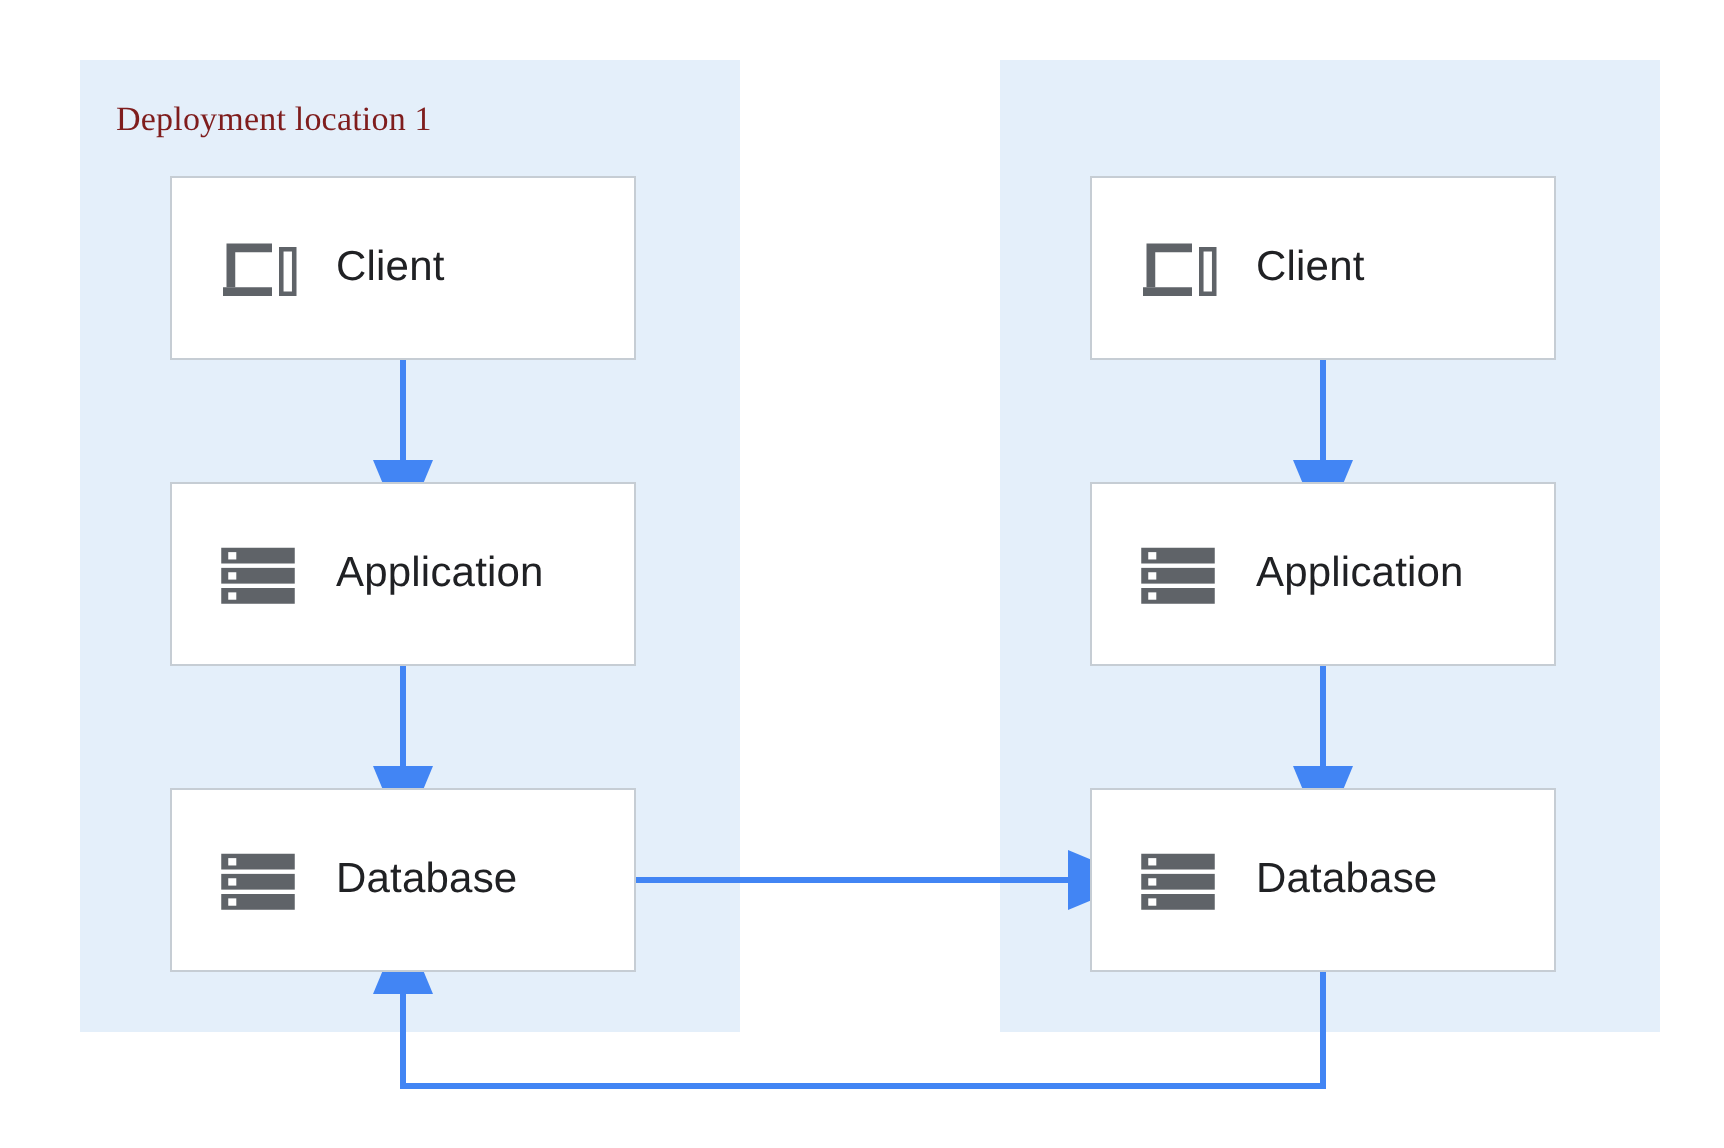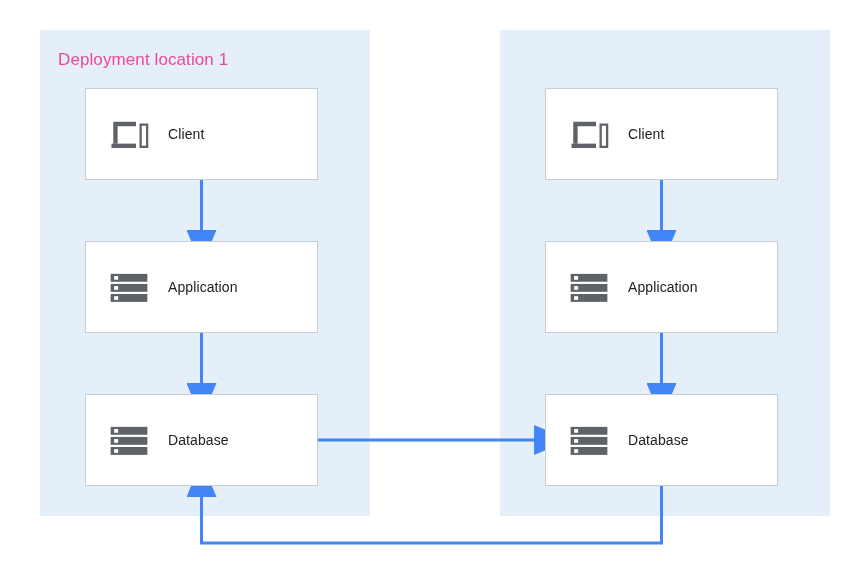--- a/index.html
+++ b/index.html
@@ -21,25 +21,26 @@
   }
 
   
   .zone {
     position: absolute;
     background: #e4effa;
     box-sizing: border-box;
   }
   .zone-label {
     position: absolute;
-    color: #ec4899;
+    color: #7f1d1d;
     font-size: 17px;
     line-height: 20px;
     letter-spacing: 0.1px;
     white-space: nowrap;
+    font-family: Liberation Serif, serif;
   }
 
   
   .node {
     position: absolute;
     background: #ffffff;
     border: 1px solid #c6cdd4;
     box-sizing: border-box;
     display: flex;
     align-items: center;
@@ -47,21 +48,21 @@
   }
   .node-icon {
     flex: 0 0 auto;
     width: 42px;
     height: 42px;
     display: block;
     margin-right: 18px;
   }
   .node-label {
     color: #202124;
-    font-size: 14px;
+    font-size: 21px;
     line-height: 24px;
     letter-spacing: 0.1px;
     white-space: nowrap;
   }
 
   
   .connector-layer {
     position: absolute;
     left: 0;
     top: 0;

